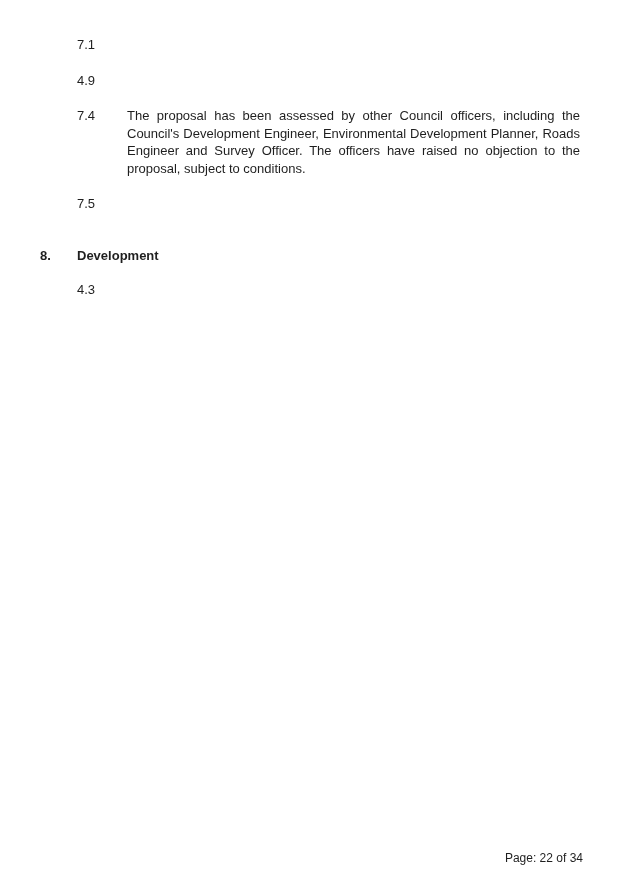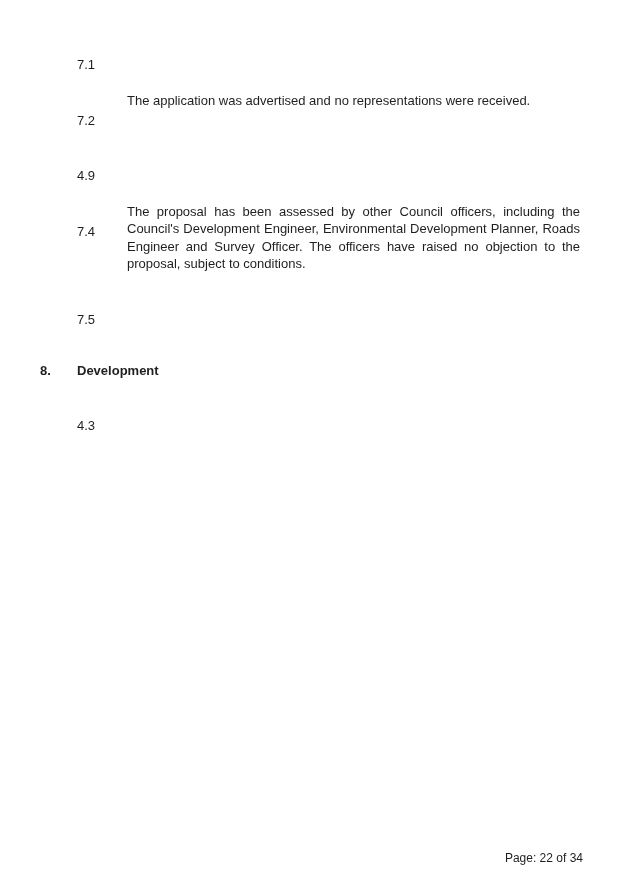--- a/index.html
+++ b/index.html
@@ -26,21 +26,20 @@
     margin-bottom: 18px;
   }
   .row .num {
     flex: 0 0 auto;
   }
   .subitem {
     margin-left: 37px;
   }
   .subitem .num {
     width: 50px;
-    margin-top: 20px;
   }
   .subitem .text {
     width: 453px;
     text-align: justify;
   }
   .subitem .text.left {
     text-align: left;
   }
   .section-heading {
     margin-top: 34px;
@@ -65,24 +64,20 @@
 </style>
 </head>
 <body>
 
 <div class="doc">
 
   <div class="row subitem">
     <span class="num">7.1</span>
   </div>
 
-  <div class="row subitem">
-    <span class="num">7.2</span>
-    <span class="text">The application was advertised and no representations were received.</span>
-  </div>
 
   <div class="row subitem">
     <span class="num">4.9</span>
   </div>
 
   <div class="row subitem">
     <span class="num">7.4</span>
     <span class="text">The proposal has been assessed by other Council officers, including the Council's Development Engineer, Environmental Development Planner, Roads Engineer and Survey Officer. The officers have raised no objection to the proposal, subject to conditions.</span>
   </div>
 

